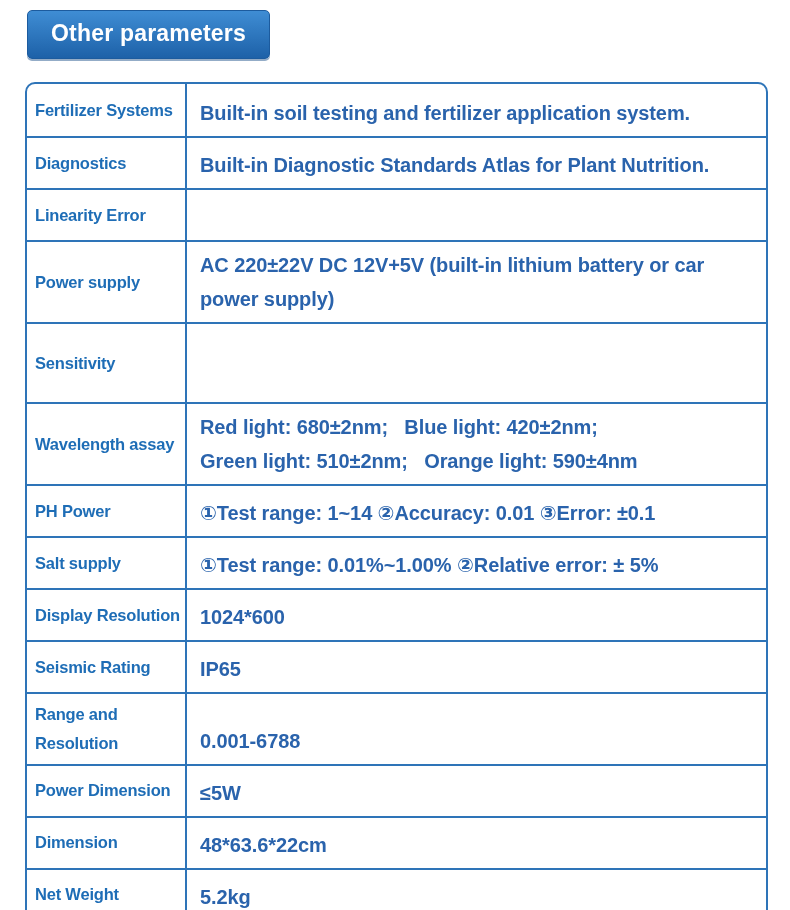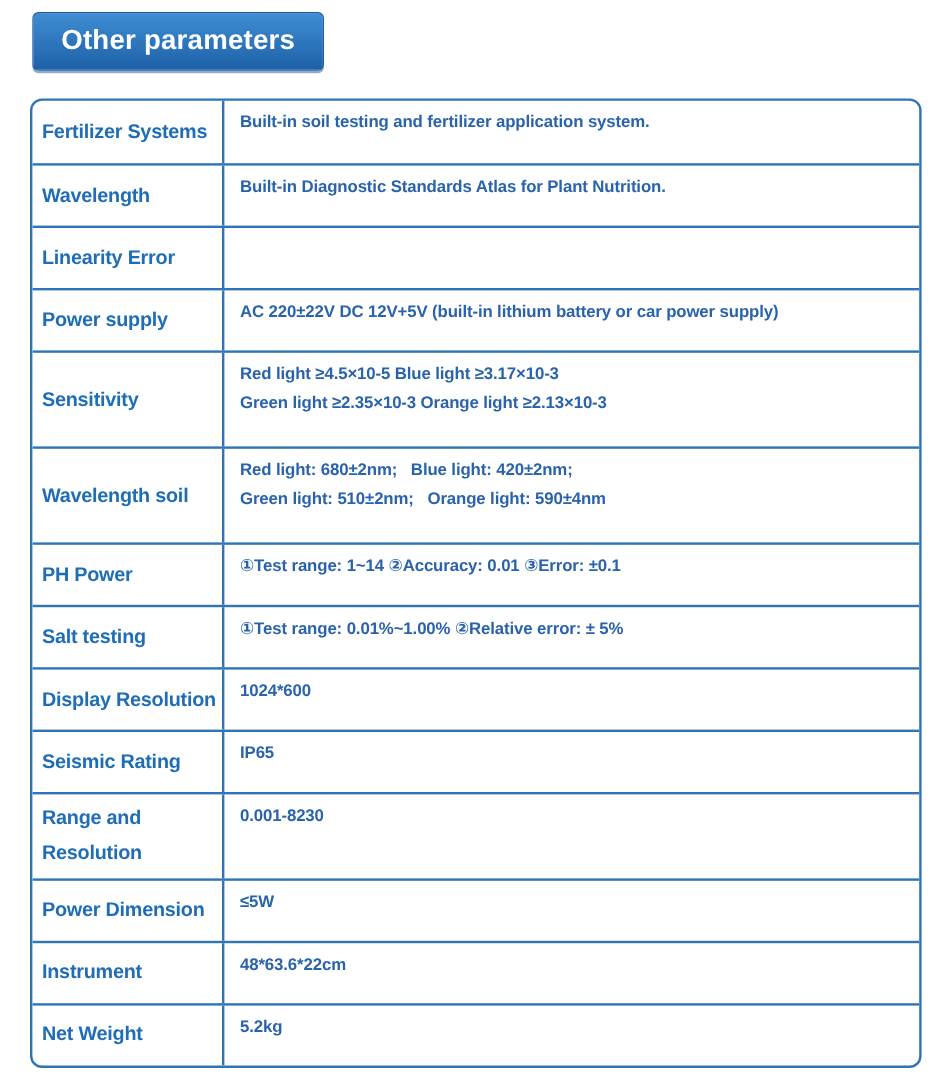--- a/index.html
+++ b/index.html
@@ -45,24 +45,24 @@
     padding: 6px 4px 6px 8px;
     color: var(--label);
     font-size: 16.5px;
     letter-spacing: -0.2px;
     line-height: 1.75;
   }
   .cell.value {
     flex: 1 1 auto;
     display: flex;
     flex-direction: column;
-    justify-content: flex-start;
+    justify-content: flex-end;
     padding: 6px 10px 6px 13px;
     color: var(--value);
-    font-size: 14px;
+    font-size: 20px;
     letter-spacing: -0.1px;
     line-height: 1.7;
   }
   .cell.value .line { white-space: pre-wrap; }
 </style>
 </head>
 <body>
 
 <div class="page">
   <div class="title-badge">
@@ -71,62 +71,58 @@
 
   <div class="param-table" id="param-table">
   <div class="row">
     <div class="cell label">Fertilizer Systems</div>
     <div class="cell value">
           <div class="line">Built-in soil testing and fertilizer application system.</div>
         </div>
   </div>
 
   <div class="row">
-    <div class="cell label">Wavelength</div>
+    <div class="cell label">Diagnostics</div>
     <div class="cell value">
           <div class="line">Built-in Diagnostic Standards Atlas for Plant Nutrition.</div>
         </div>
   </div>
 
   <div class="row">
     <div class="cell label">Linearity Error</div>
   </div>
 
   <div class="row">
     <div class="cell label">Power supply</div>
     <div class="cell value">
           <div class="line">AC 220±22V DC 12V+5V (built-in lithium battery or car power supply)</div>
         </div>
   </div>
 
   <div class="row tall">
     <div class="cell label">Sensitivity</div>
-    <div class="cell value">
-          <div class="line">Red light ≥4.5×10-5 Blue light ≥3.17×10-3</div>
-          <div class="line">Green light ≥2.35×10-3 Orange light ≥2.13×10-3</div>
-        </div>
   </div>
 
   <div class="row tall">
-    <div class="cell label">Wavelength soil</div>
+    <div class="cell label">Wavelength assay</div>
     <div class="cell value">
           <div class="line">Red light: 680±2nm;   Blue light: 420±2nm;</div>
           <div class="line">Green light: 510±2nm;   Orange light: 590±4nm</div>
         </div>
   </div>
 
   <div class="row">
     <div class="cell label">PH Power</div>
     <div class="cell value">
           <div class="line">①Test range: 1~14 ②Accuracy: 0.01 ③Error: ±0.1</div>
         </div>
   </div>
 
   <div class="row">
-    <div class="cell label">Salt testing</div>
+    <div class="cell label">Salt supply</div>
     <div class="cell value">
           <div class="line">①Test range: 0.01%~1.00% ②Relative error: ± 5%</div>
         </div>
   </div>
 
   <div class="row">
     <div class="cell label">Display Resolution</div>
     <div class="cell value">
           <div class="line">1024*600</div>
         </div>
@@ -135,33 +131,33 @@
   <div class="row">
     <div class="cell label">Seismic Rating</div>
     <div class="cell value">
           <div class="line">IP65</div>
         </div>
   </div>
 
   <div class="row">
     <div class="cell label">Range and Resolution</div>
     <div class="cell value">
-          <div class="line">0.001-8230</div>
+          <div class="line">0.001-6788</div>
         </div>
   </div>
 
   <div class="row">
     <div class="cell label">Power Dimension</div>
     <div class="cell value">
           <div class="line">≤5W</div>
         </div>
   </div>
 
   <div class="row">
-    <div class="cell label">Instrument</div>
+    <div class="cell label">Dimension</div>
     <div class="cell value">
           <div class="line">48*63.6*22cm</div>
         </div>
   </div>
 
   <div class="row">
     <div class="cell label">Net Weight</div>
     <div class="cell value">
           <div class="line">5.2kg</div>
         </div>

